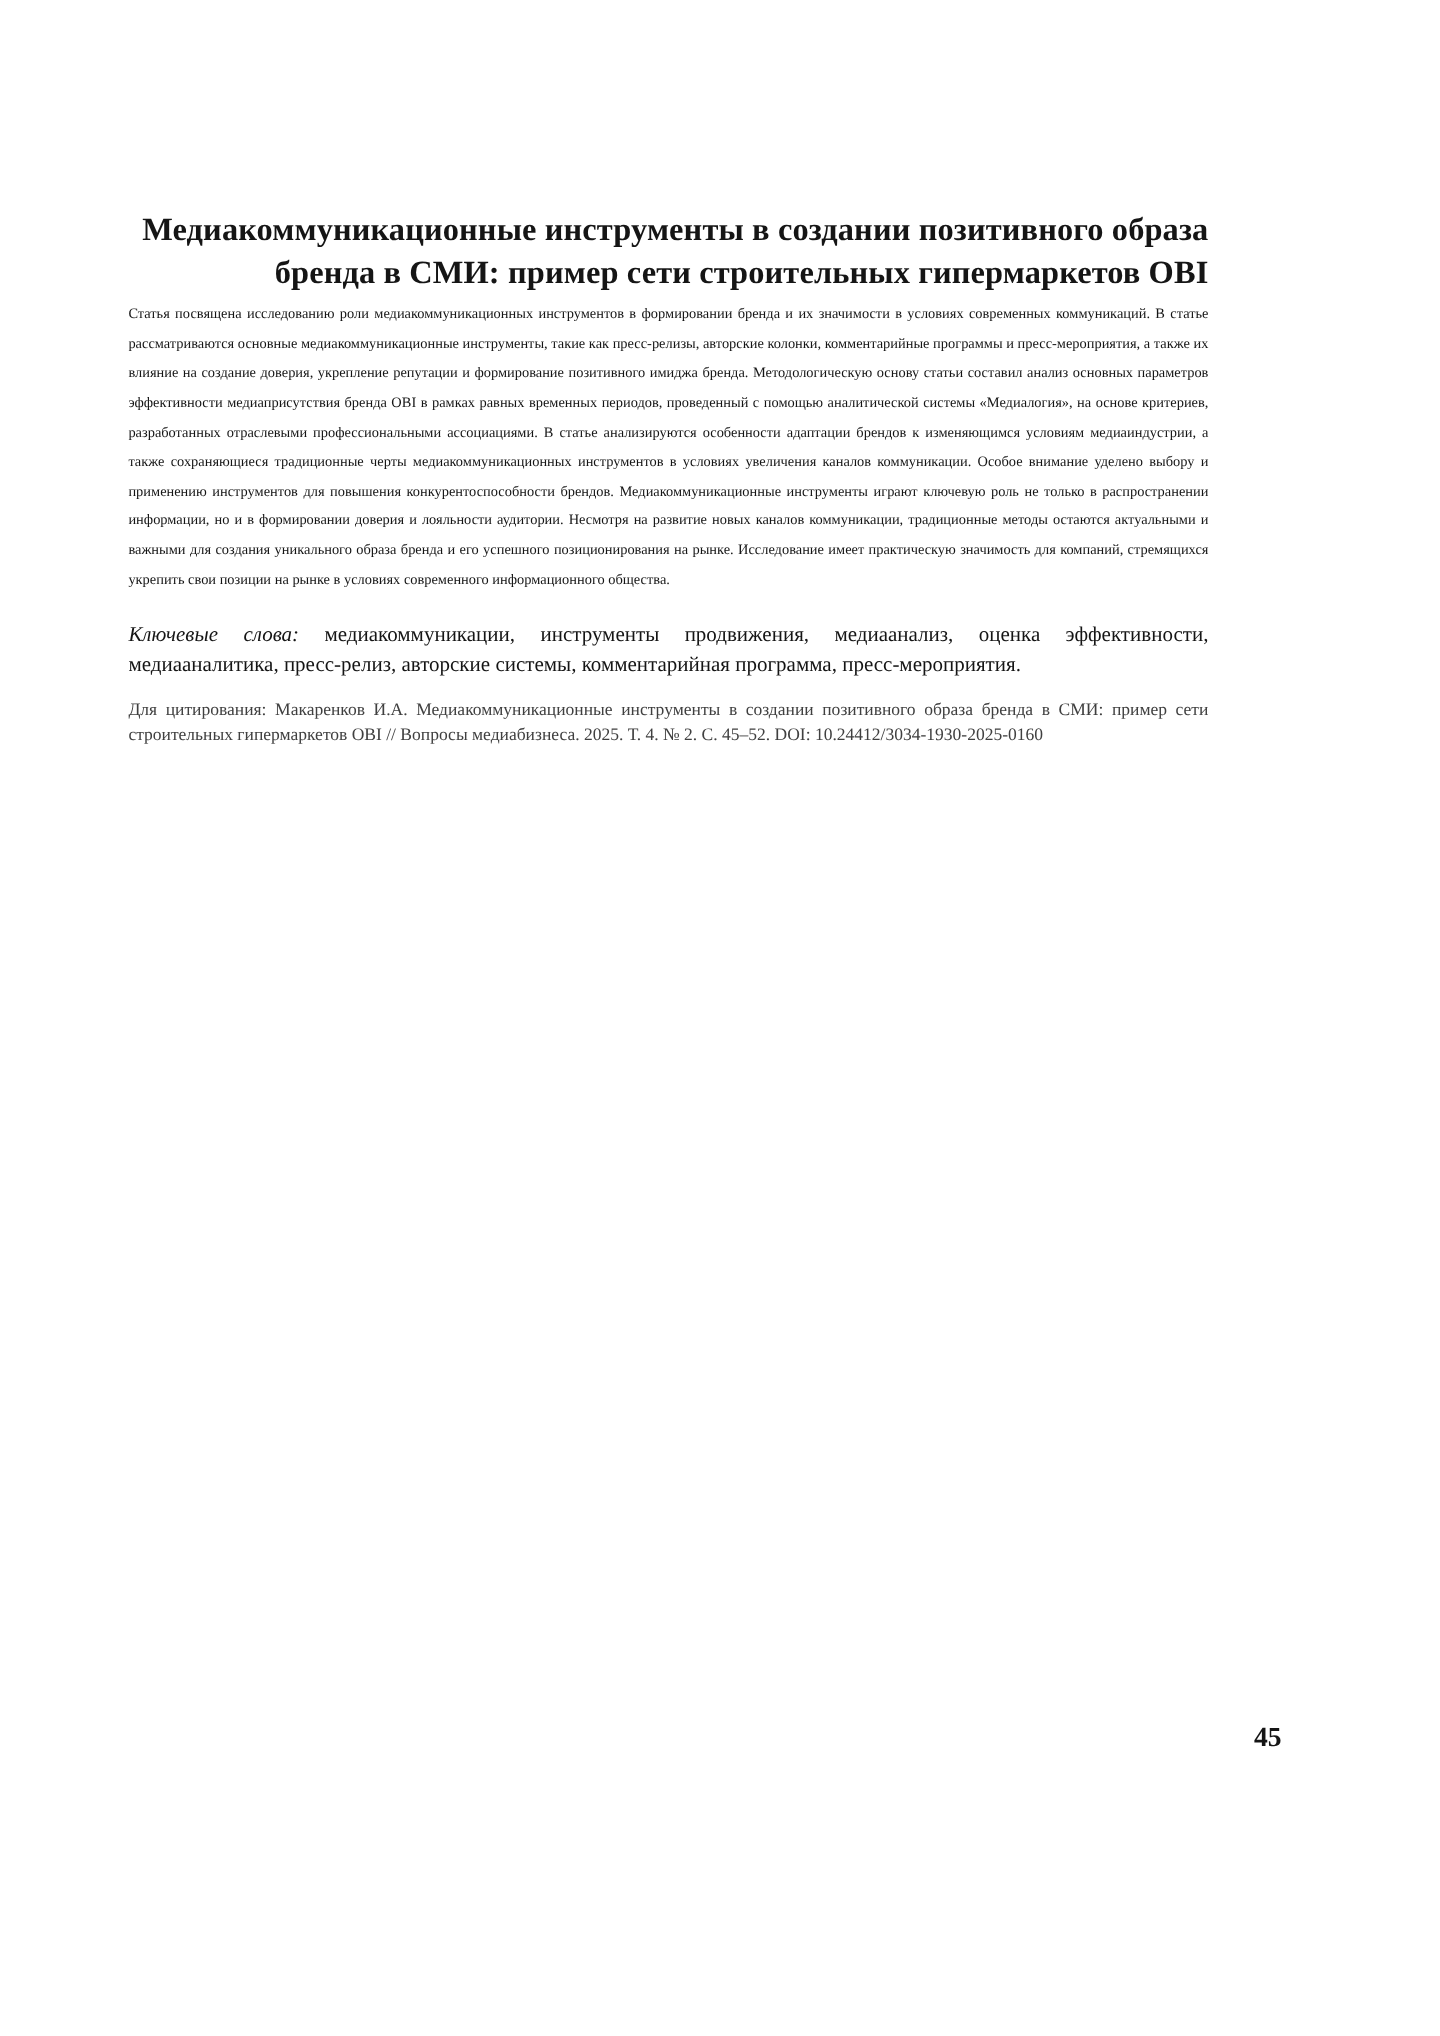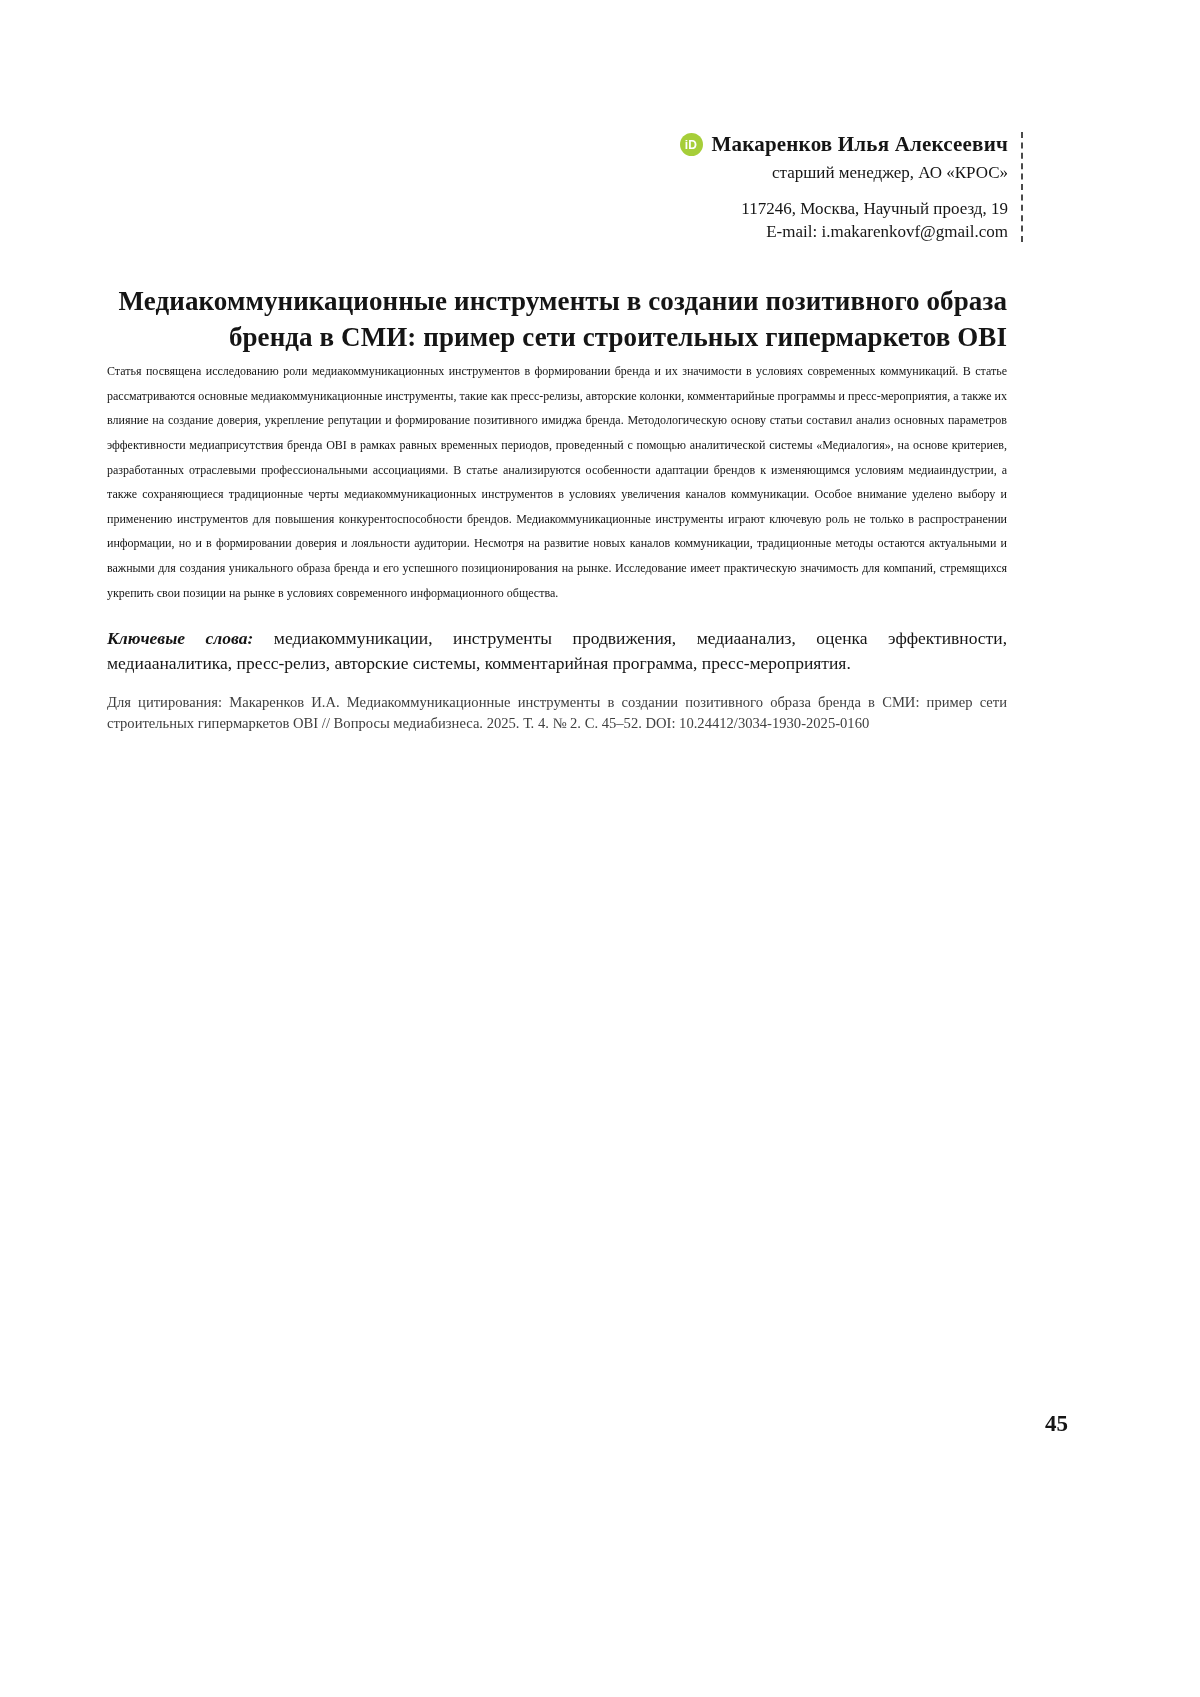--- a/index.html
+++ b/index.html
@@ -71,51 +71,42 @@
     line-height: 24.6px;
     text-align: justify;
     margin-top: 4px;
   }
   .keywords {
     font-size: 17.5px;
     line-height: 24.6px;
     text-align: justify;
     margin-top: 21px;
   }
-  .keywords-label { font-weight: bold; font-style: italic; }
+  .keywords-label { font-weight: normal; font-style: italic; }
   .citation {
     font-size: 14.6px;
     line-height: 20.5px;
     text-align: justify;
     margin-top: 17px;
     color: #404040;
   }
   .page-number {
     position: absolute;
     right: 132px;
-    bottom: 260px;
+    bottom: 236px;
     font-size: 23px;
     font-weight: bold;
   }
 </style>
 </head>
 <body>
 
 <div class="content">
 
   <header class="author-row">
-    <div class="author-block">
-      <div class="author-name-row">
-        <span class="orcid-badge">iD</span>
-        <span class="author-name">Макаренков Илья Алексеевич</span>
-      </div>
-      <div class="author-affiliation">старший менеджер, АО «КРОС»</div>
-      <div class="author-address">117246, Москва, Научный проезд, 19</div>
-      <div class="author-email">E-mail: i.makarenkovf@gmail.com</div>
-    </div>
     <div class="dashed-divider"></div>
   </header>
 
   <h1 class="article-title">Медиакоммуникационные инструменты в создании позитивного образа бренда в СМИ: пример сети строительных гипермаркетов OBI</h1>
 
   <p class="abstract">Статья посвящена исследованию роли медиакоммуникационных инструментов в формировании бренда и их значимости в условиях современных коммуникаций. В статье рассматриваются основные медиакоммуникационные инструменты, такие как пресс-релизы, авторские колонки, комментарийные программы и пресс-мероприятия, а также их влияние на создание доверия, укрепление репутации и формирование позитивного имиджа бренда. Методологическую основу статьи составил анализ основных параметров эффективности медиаприсутствия бренда OBI в рамках равных временных периодов, проведенный с помощью аналитической системы «Медиалогия», на основе критериев, разработанных отраслевыми профессиональными ассоциациями. В статье анализируются особенности адаптации брендов к изменяющимся условиям медиаиндустрии, а также сохраняющиеся традиционные черты медиакоммуникационных инструментов в условиях увеличения каналов коммуникации. Особое внимание уделено выбору и применению инструментов для повышения конкурентоспособности брендов. Медиакоммуникационные инструменты играют ключевую роль не только в распространении информации, но и в формировании доверия и лояльности аудитории. Несмотря на развитие новых каналов коммуникации, традиционные методы остаются актуальными и важными для создания уникального образа бренда и его успешного позиционирования на рынке. Исследование имеет практическую значимость для компаний, стремящихся укрепить свои позиции на рынке в условиях современного информационного общества.</p>
 
   <p class="keywords">
     <span class="keywords-label">Ключевые слова:</span>
     <span>медиакоммуникации, инструменты продвижения, медиаанализ, оценка эффективности, медиааналитика, пресс-релиз, авторские системы, комментарийная программа, пресс-мероприятия.</span>

